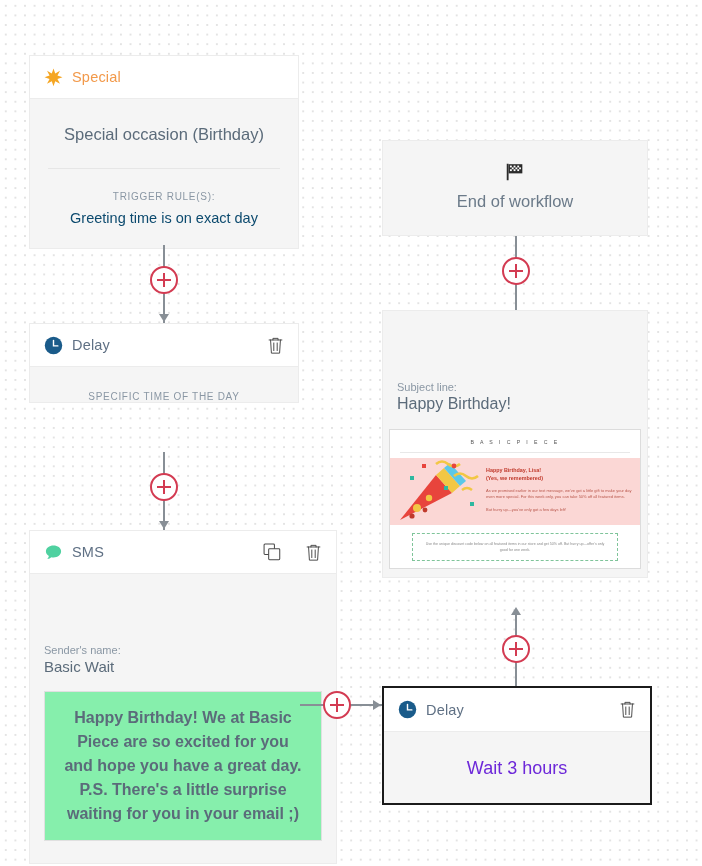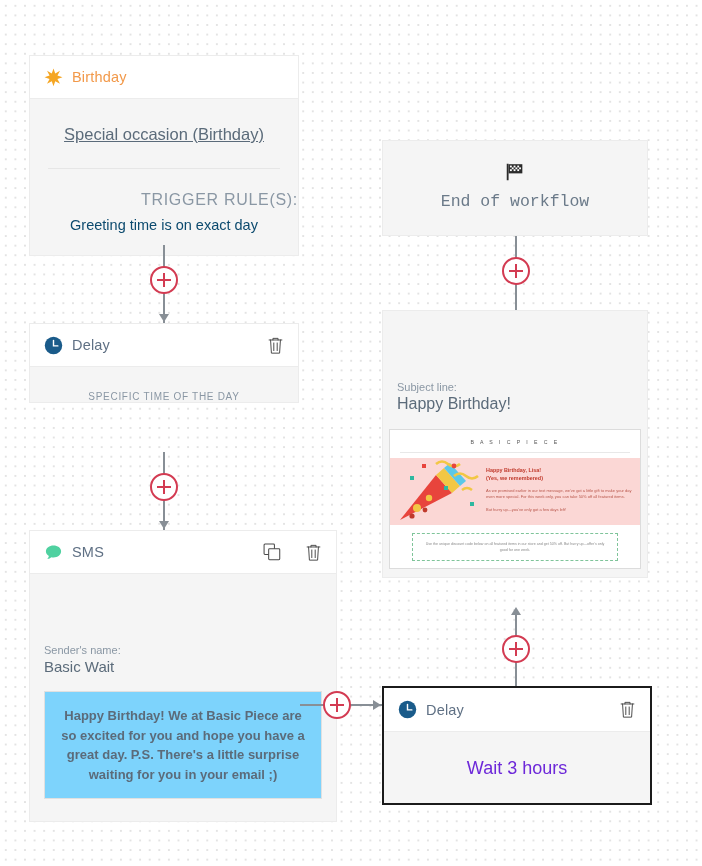--- a/index.html
+++ b/index.html
@@ -57,29 +57,28 @@
   .icon-btn { cursor: pointer; }
   .icon svg { display: block; }
 
   
   #trigger-card { left: 29px; top: 55px; width: 270px; }
   .trigger-main {
     text-align: center;
     font-size: 16.5px;
     color: #5b6b7a;
     padding: 26px 10px 24px;
-    text-decoration: underline;
   }
   .trigger-divider {
     height: 1px; background: #e6e6e6;
     margin: 0 18px;
   }
   .trigger-rules-label {
-    text-align: right;
-    font-size: 16px;
+    text-align: center;
+    font-size: 10px;
     letter-spacing: .7px;
     color: #8a97a4;
     padding-top: 22px;
   }
   .trigger-rules-value {
     text-align: center;
     font-size: 14.5px;
     color: #0c4a6e;
     padding: 8px 10px 22px;
   }
@@ -94,36 +93,35 @@
     text-align: center; font-size: 19px; color: #5b6b7a;
     padding: 7px 0 26px;
   }
 
   
   #sms-card { left: 29px; top: 530px; width: 308px; }
   .field-label { font-size: 11px; color: #8a97a4; padding: 8px 0 2px; margin-top: 48px; }
   .field-value { font-size: 15px; color: #5b6b7a; padding-bottom: 16px; }
   .sms-bubble {
     border: 1px solid #e0e0e0;
-    background: #7dd3fc;
+    background: #86efac;
     padding: 14px 16px;
     text-align: center;
-    font-size: 13px;
+    font-size: 16px;
     font-weight: bold;
     line-height: 1.5;
     color: #5b6b7a;
     margin-bottom: 8px;
   }
 
   
   #end-card {
     left: 382px; top: 140px; width: 266px;
     padding: 20px 0 24px;
     text-align: center;
-    font-family: Liberation Mono, monospace;
   }
   .end-flag { margin-bottom: 9px; }
   .end-text { font-size: 16.5px; color: #6b7a89; }
 
   
   #email-card { left: 382px; top: 310px; width: 266px; }
   .email-preview {
     margin: 10px 6px 8px;
     border: 1px solid #dcdcdc;
     background: #ffffff;
@@ -218,21 +216,21 @@
 
 <div class="canvas">
 
   <div class="card" id="trigger-card">
     <div class="card-header">
       <span class="icon">
         <svg width="19" height="19" viewBox="0 0 24 24">
           <path d="M12 0.5l2.2 6.3 6-3.2-3.2 6 6.3 2.2-6.3 2.2 3.2 6-6-3.2-2.2 6.3-2.2-6.3-6 3.2 3.2-6-6.3-2.2 6.3-2.2-3.2-6 6 3.2z" fill="#f5a623"></path>
         </svg>
       </span>
-      <span class="card-title accent">Birthday</span>
+      <span class="card-title accent">Special</span>
     </div>
     <div class="trigger-main">Special occasion (Birthday)</div>
     <div class="trigger-divider"></div>
     <div class="trigger-rules-label">TRIGGER RULE(S):</div>
     <div class="trigger-rules-value">Greeting time is on exact day</div>
   </div>
 
   <div class="conn">
     <div class="conn-line-v" style="left:163px; top:245px; height:78px;"></div>
     <div class="arrow-down" style="left:159px; top:314px;"></div>

